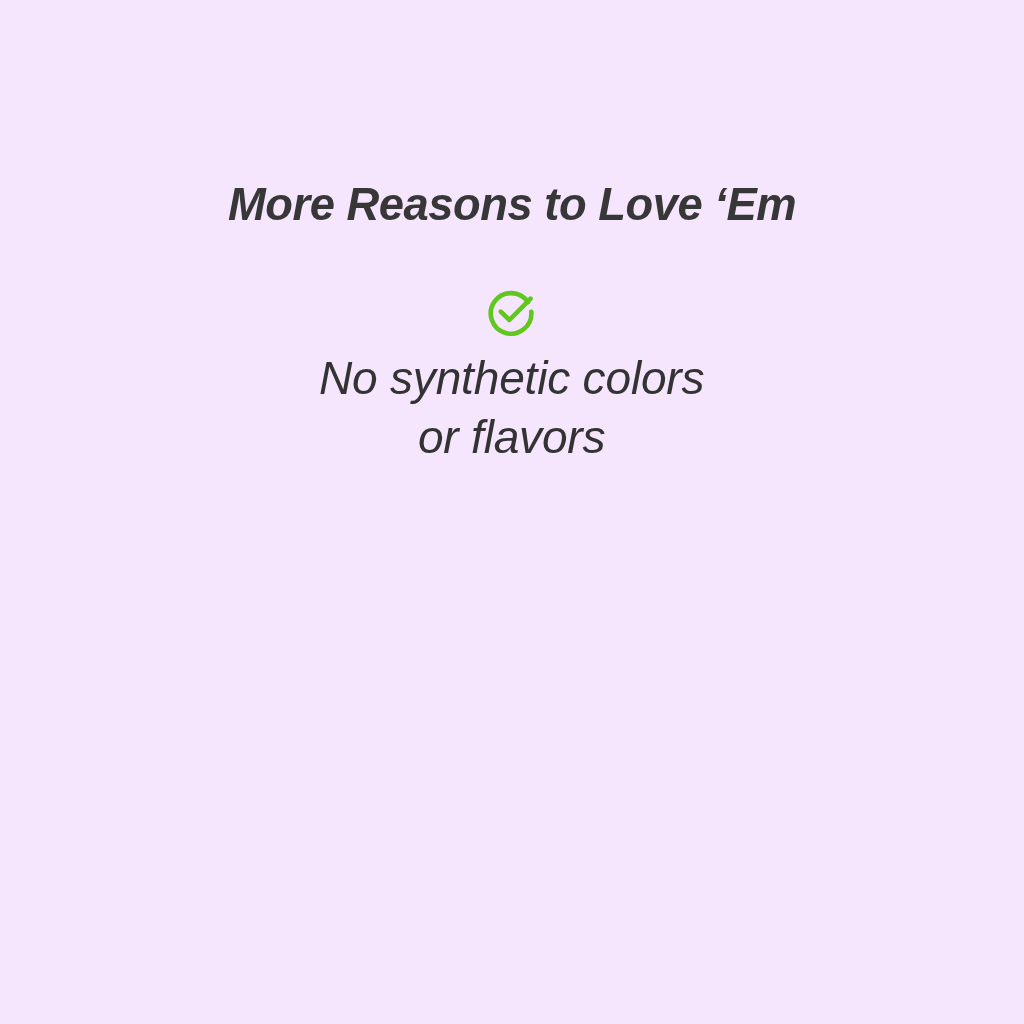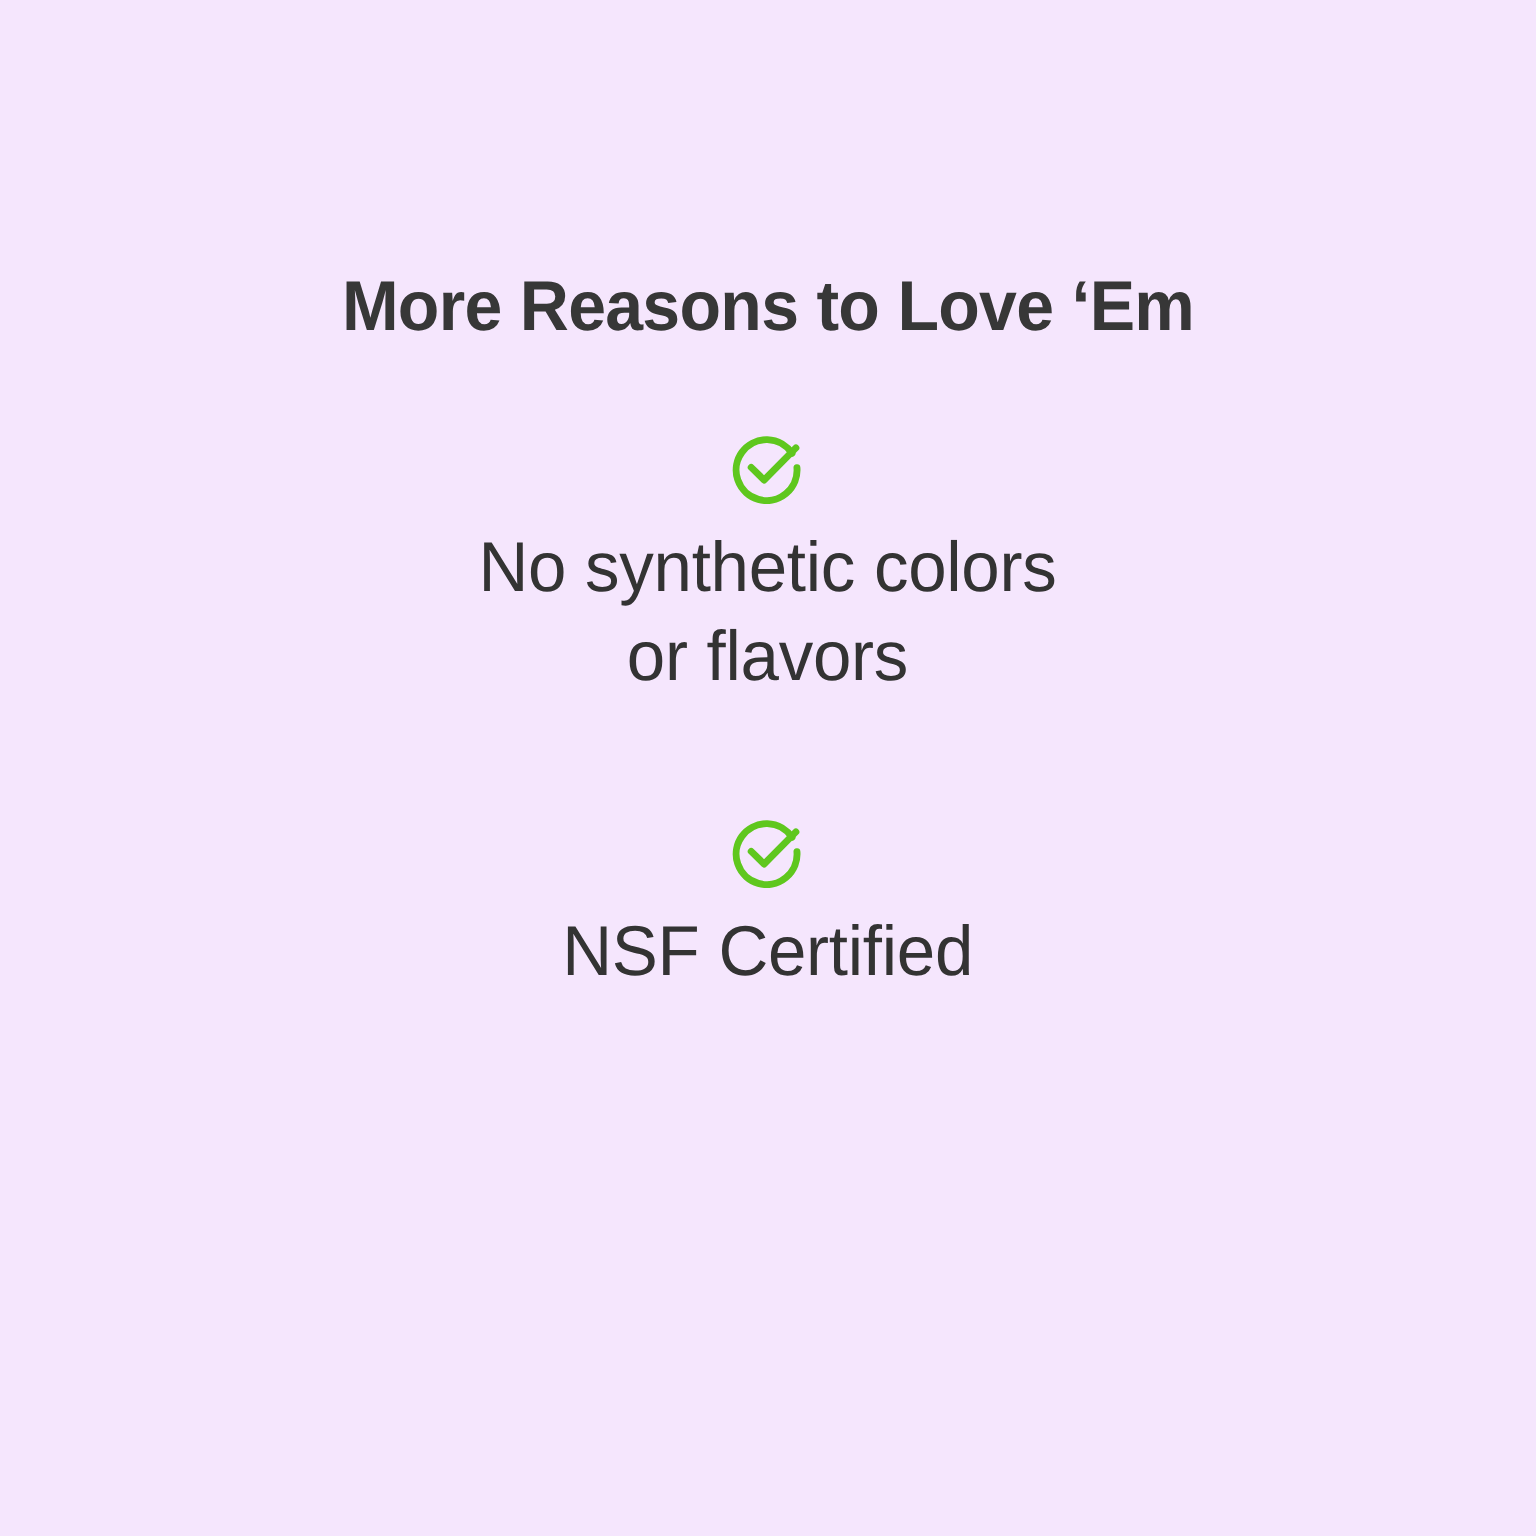--- a/index.html
+++ b/index.html
@@ -16,20 +16,21 @@
 
   .promo-card {
     position: relative;
     width: 1024px;
     height: 1024px;
     background: #F5E6FD;
     display: flex;
     flex-direction: column;
     align-items: center;
     box-sizing: border-box;
+    font-style: italic;
   }
 
   .headline {
     position: absolute;
     top: 178px;
     left: 0;
     right: 0;
     text-align: center;
     font-family: "Liberation Sans", sans-serif;
     font-size: 47px;
@@ -42,21 +43,20 @@
   }
 
   .benefits {
     position: absolute;
     top: 285px;
     left: 0;
     right: 0;
     display: flex;
     flex-direction: column;
     align-items: center;
-    gap: 16px;
   }
 
   .benefit-item {
     display: flex;
     flex-direction: column;
     align-items: center;
     width: 100%;
   }
 
   .benefit-item + .benefit-item {
@@ -96,24 +96,15 @@
         <svg viewBox="0 0 52 52" width="52" height="52" aria-hidden="true">
           <path d="M42.0 17.2 A20.3 20.3 0 1 0 45.3 26.8" fill="none" stroke="#5FC71E" stroke-width="4.6" stroke-linecap="round"></path>
           <path d="M14.8 26.6 L23.4 35.0 L44.6 13.6" fill="none" stroke="#5FC71E" stroke-width="4.6" stroke-linecap="round" stroke-linejoin="round"></path>
         </svg>
       </span>
       <div class="benefit-label" style="white-space: pre-line;">No synthetic colors
 or flavors</div>
     </div>
 
 
-    <div class="benefit-item">
-      <span class="check-icon">
-        <svg viewBox="0 0 52 52" width="52" height="52" aria-hidden="true">
-          <path d="M42.0 17.2 A20.3 20.3 0 1 0 45.3 26.8" fill="none" stroke="#5FC71E" stroke-width="4.6" stroke-linecap="round"></path>
-          <path d="M14.8 26.6 L23.4 35.0 L44.6 13.6" fill="none" stroke="#5FC71E" stroke-width="4.6" stroke-linecap="round" stroke-linejoin="round"></path>
-        </svg>
-      </span>
-      <div class="benefit-label" style="white-space: pre-line;">NSF Certified</div>
-    </div>
 
   </div>
 </div>
 
 </body></html>

